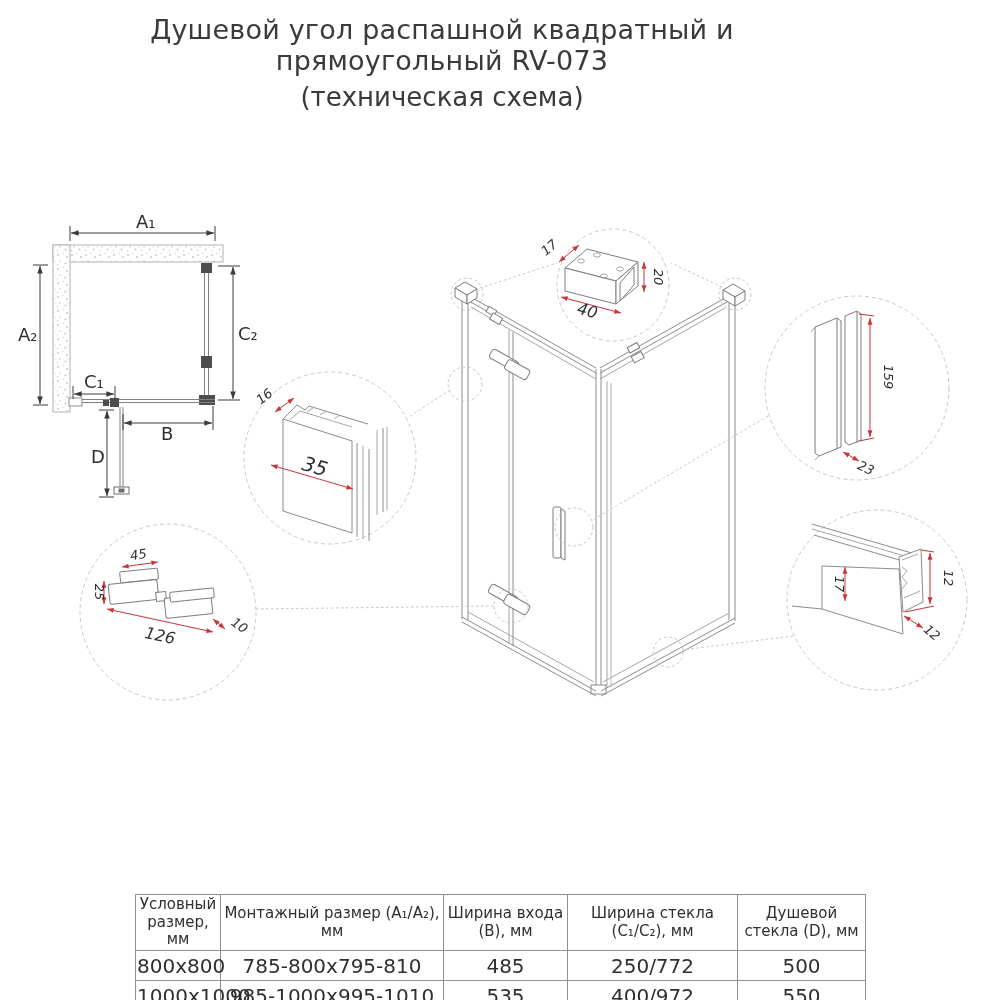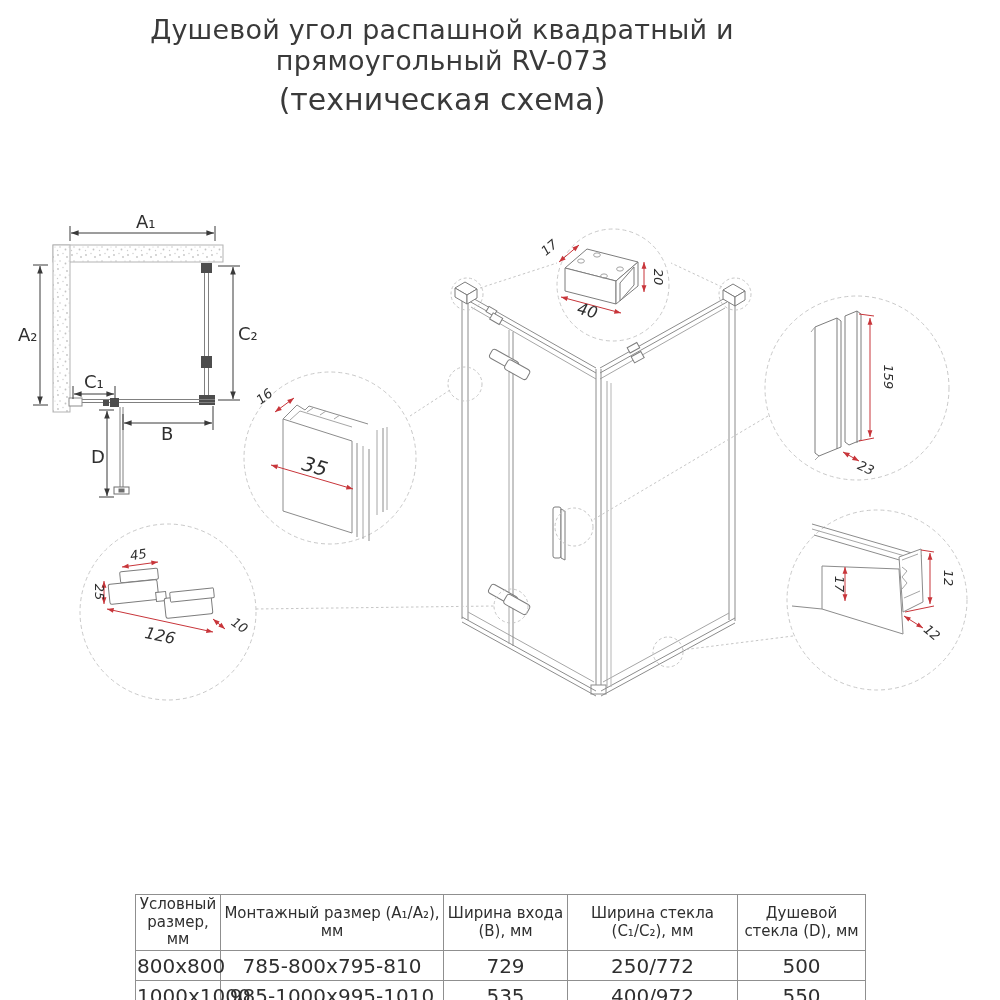--- a/index.html
+++ b/index.html
@@ -1,19 +1,19 @@
 <!DOCTYPE html>
 <html><head>
 <meta charset="utf-8">
 <style>
   html,body{margin:0;padding:0;background:#ffffff;}
   body{width:1000px;height:1000px;position:relative;font-family:"DejaVu Sans","Liberation Sans",sans-serif;color:#2f2f2f;}
   .title{position:absolute;left:0;top:14px;width:812px;text-align:center;color:#3a3a3a;margin-left:36px;}
   .title .l1{font-size:27px;letter-spacing:.2px;}
-  .title .l2{font-size:30px;margin-top:6px;}
+  .title .l2{font-size:26px;margin-top:6px;}
   svg{position:absolute;left:0;top:0;}
   svg text{fill:#2f2f2f;}
   .planlbl{font-size:18px;}
   .dimnum{font-size:13px;font-style:italic;}
   .dimnum.big{font-size:20px;}
   .dimnum.mid{font-size:16px;}
   table.spec{position:absolute;left:135px;top:894px;width:730px;border-collapse:collapse;table-layout:fixed;}
   table.spec th,table.spec td{border:1.4px solid #8f8f8f;text-align:center;vertical-align:middle;font-weight:400;}
   table.spec th{height:43px;font-size:15px;line-height:1.18;padding:1px 2px;}
   table.spec td{height:27px;font-size:20px;}
@@ -314,21 +314,21 @@
       <th>Монтажный размер (А₁/А₂), мм</th>
       <th>Ширина входа (B), мм</th>
       <th>Ширина стекла (C₁/C₂), мм</th>
       <th>Душевой стекла (D), мм</th>
     </tr>
   </thead>
   <tbody>
     <tr>
       <td>800x800</td>
       <td>785-800x795-810</td>
-      <td>729</td>
+      <td>485</td>
       <td>250/772</td>
       <td>500</td>
     </tr>
     <tr>
       <td>1000x1000</td>
       <td>985-1000x995-1010</td>
       <td>535</td>
       <td>400/972</td>
       <td>550</td>
     </tr>

